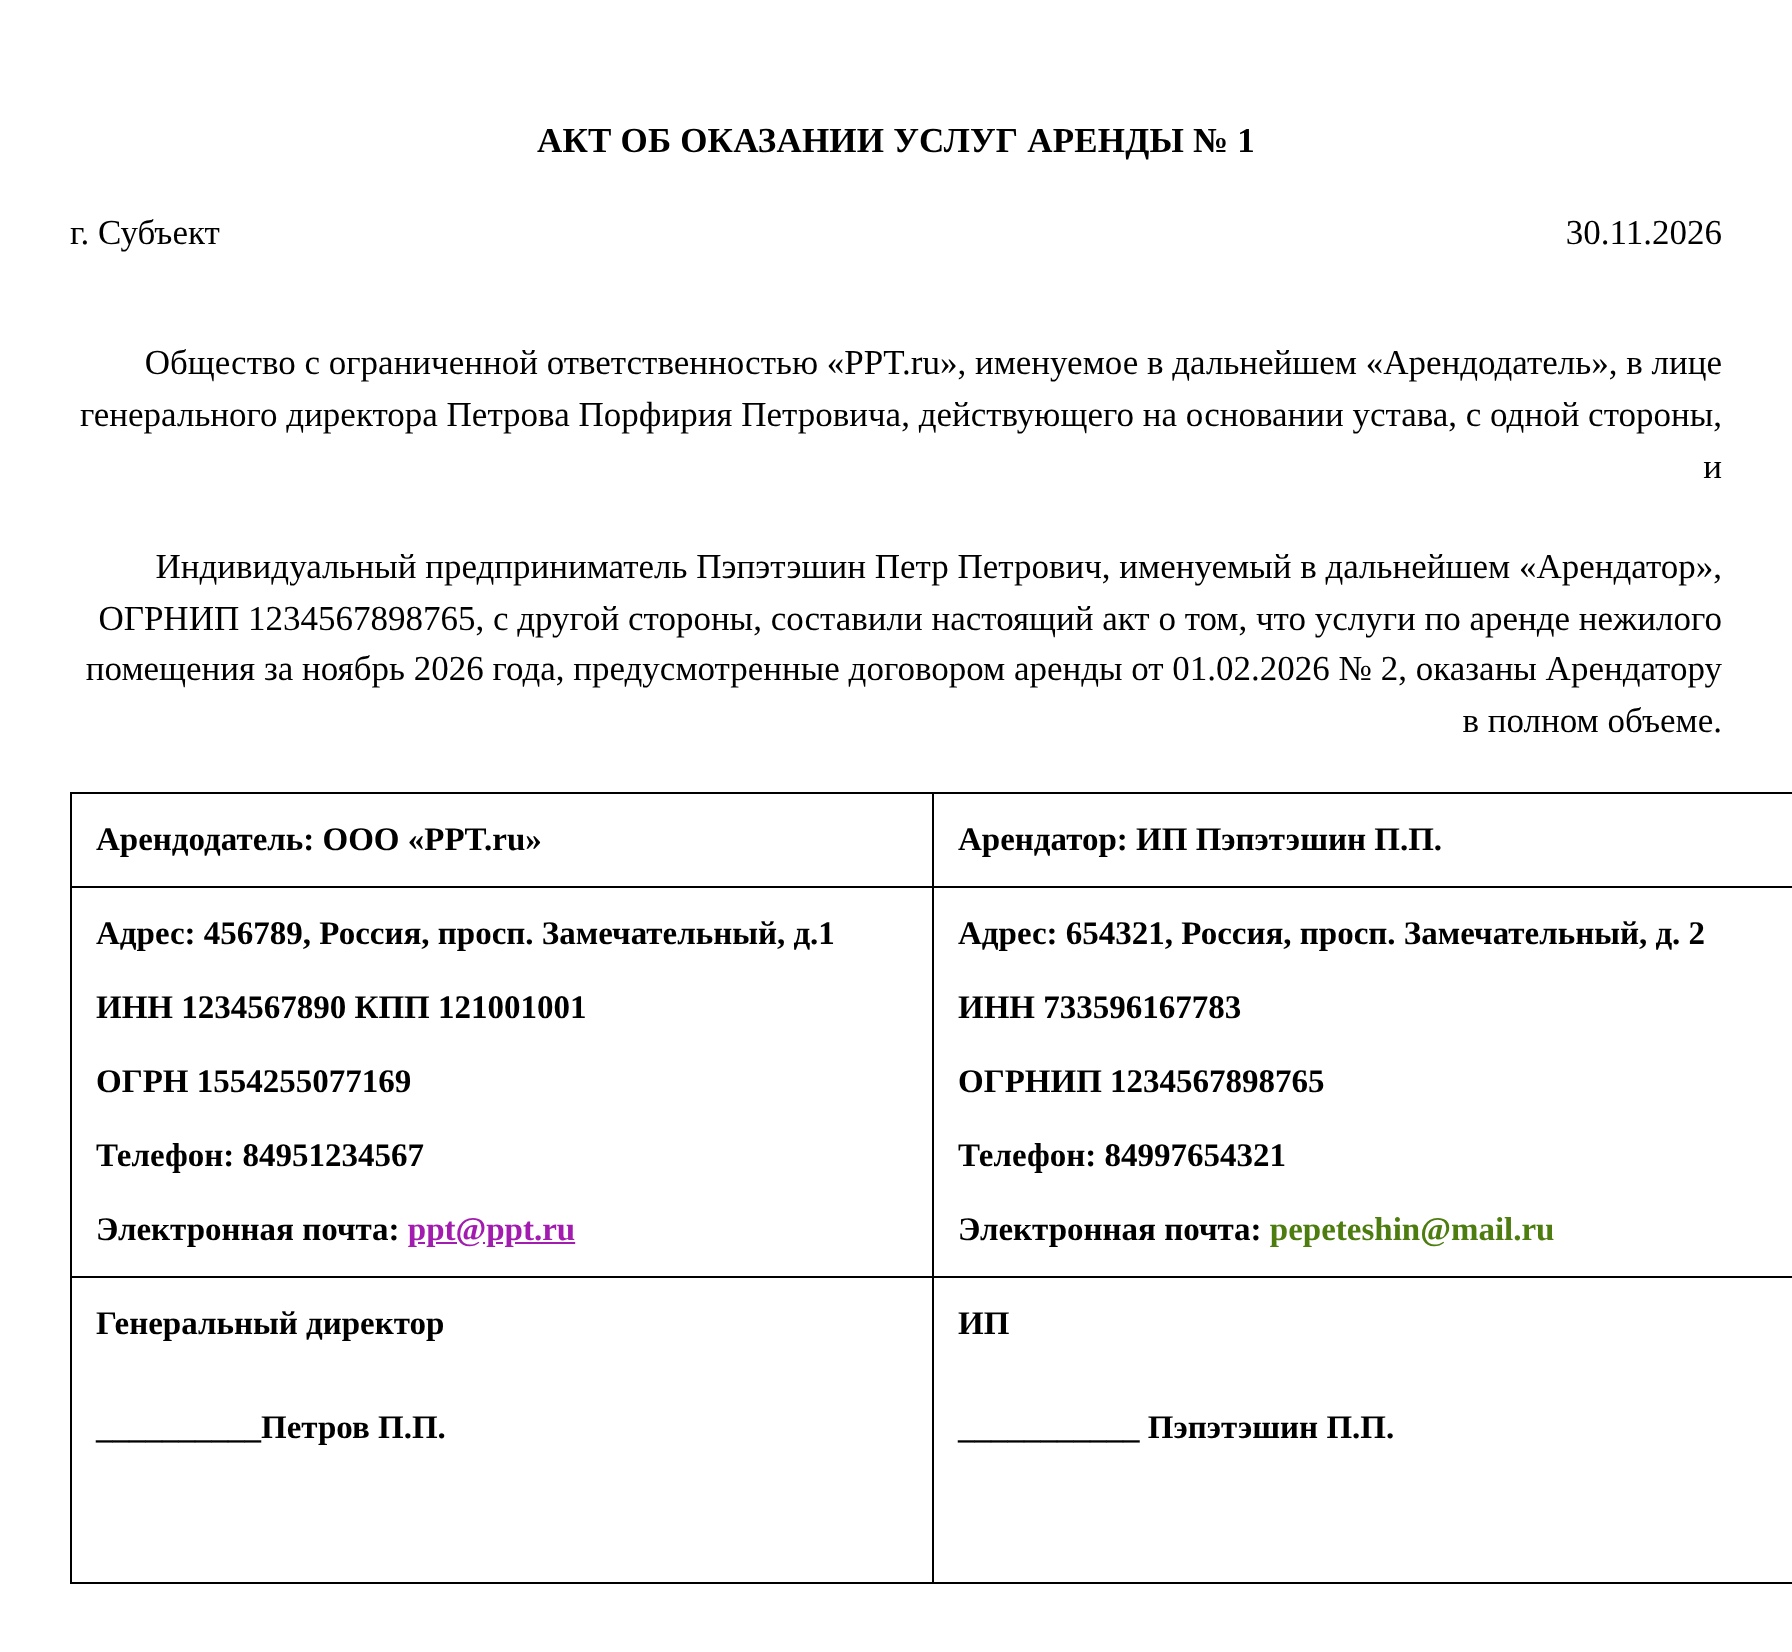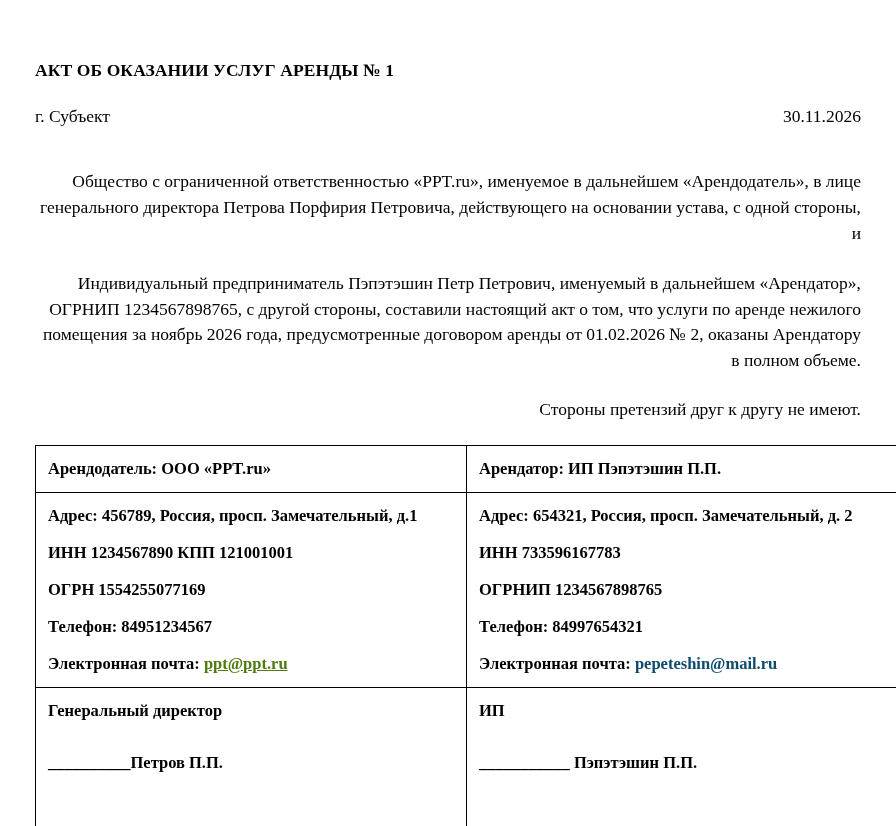--- a/index.html
+++ b/index.html
@@ -18,20 +18,21 @@
     position: relative;
     width: 896px;
     height: 826px;
     box-sizing: border-box;
     padding: 0 35px 0 35px;
     overflow: hidden;
   }
   .doc-title {
     margin: 0;
     padding-top: 60px;
+    text-align: center;
     font-size: 17.5px;
     font-weight: bold;
     letter-spacing: 0.1px;
     line-height: 1.2;
   }
   .meta-row {
     display: flex;
     justify-content: space-between;
     align-items: baseline;
     margin-top: 25px;
@@ -74,43 +75,42 @@
     padding-bottom: 12px;
   }
   .cell-line { margin: 0 0 13px 0; }
   .cell-line:last-child { margin-bottom: 0; }
 
   .sign-cell { height: 124px; }
   .sign-role   { margin: 0 0 28px 0; }
   .sign-line   { margin: 0 0 54px 0; white-space: pre; }
 
   a.email-link {
-    color: #4d7c0f;
+    color: #a21caf;
     text-decoration: underline;
   }
-  .email-plain { color: #0c4a6e; }
+  .email-plain { color: #4d7c0f; }
 </style>
 </head>
 <body>
 
 <div class="page">
 
   <h1 class="doc-title">АКТ ОБ ОКАЗАНИИ УСЛУГ АРЕНДЫ № 1</h1>
 
   <div class="meta-row">
     <span class="meta-city">г. Субъект</span>
     <span class="meta-date">30.11.2026</span>
   </div>
 
   <p class="para para-1">Общество с ограниченной ответственностью «PPT.ru», именуемое в дальнейшем «Арендодатель», в лице генерального директора Петрова Порфирия Петровича, действующего на основании устава, с одной стороны, и</p>
 
   <p class="para para-2">Индивидуальный предприниматель Пэпэтэшин Петр Петрович, именуемый в дальнейшем «Арендатор», ОГРНИП 1234567898765, с другой стороны, составили настоящий акт о том, что услуги по аренде нежилого помещения за ноябрь 2026 года, предусмотренные договором аренды от 01.02.2026 № 2, оказаны Арендатору в полном объеме.</p>
 
 
-  <p class="para para-4">Стороны претензий друг к другу не имеют.</p>
 
   <table class="parties-table">
     <tbody>
       <tr>
         <td class="col-left cell-head">
           <span>Арендодатель: ООО «PPT.ru»</span>
         </td>
         <td class="col-right cell-head">
           <span>Арендатор: ИП Пэпэтэшин П.П.</span>
         </td>

